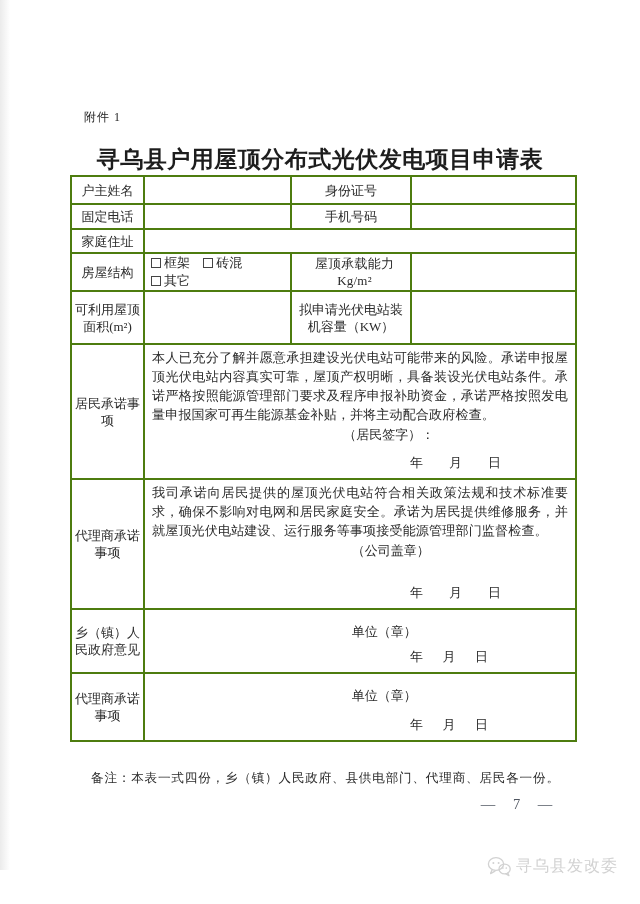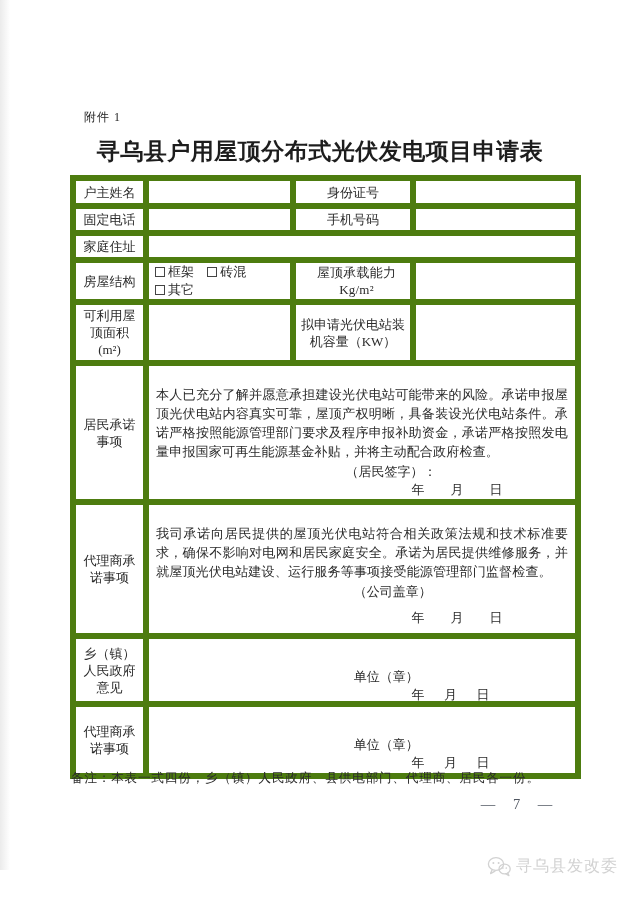--- a/index.html
+++ b/index.html
@@ -13,62 +13,62 @@
   .scan-edge {
     position:absolute; left:0; top:0; width:12px; height:870px;
     background:linear-gradient(to right,#ebebeb 0%,rgba(255,255,255,0) 85%);
     pointer-events:none;
   }
   .attachment {
     position:absolute; left:84px; top:109px;
     font-size:12px; letter-spacing:1px;
   }
   .doc-title {
-    position:absolute; left:0; top:136px; width:640px;
+    position:absolute; left:0; top:144px; width:640px;
     text-align:center; font-size:23px; font-weight:bold; letter-spacing:0.5px;
     color:#1d1d1d;
   }
   table.form {
     position:absolute; left:70px; top:175px; width:505px;
     border-collapse:collapse; table-layout:fixed;
   }
   table.form td {
-    border:6px solid #4d7c0f; font-size:13px; color:#2b2b2b;
+    border:2px solid #4d7c0f; font-size:13px; color:#2b2b2b;
     vertical-align:middle; line-height:17px;
   }
   .lbl { text-align:center; padding:2px 3px; }
   .lbl-sm { font-size:12.4px; }
   .lbl-left { text-align:center; padding-left:7px; font-size:12.4px; letter-spacing:0.2px; }
   tr.r1 { height:28px; } tr.r2 { height:25px;margin-top:32px; } tr.r3 { height:24px; }
   tr.r4 { height:26px; } tr.r5 { height:37px; } tr.r6 { height:53px;padding-left:41px; }
   tr.r7 { height:135px; } tr.r8 { height:130px; } tr.r9 { height:64px; }
   tr.r10 { height:68px; }
   td.content { vertical-align:top; padding:0; }
-  .cell-flex { display:flex; flex-direction:column; padding:19px 7px 3px 7px; }
+  .cell-flex { display:flex; flex-direction:column; padding:3px 7px 3px 7px; }
   .cf-135 { height:133px; } .cf-130 { height:128px;justify-content:center; }
   .cf-64 { height:62px; } .cf-68 { height:66px; }
   .commit-body {
     text-align:justify; line-height:19px; font-size:13.1px;
     letter-spacing:0.1px;
   }
   .sig-line { margin-left:46%; line-height:19px; margin-top:1px; }
   .seal-line { margin-left:48%; line-height:19px; margin-top:1px; }
   .unit-line { margin-left:48%; margin-top:10px; line-height:18px; }
   .date-line {
     margin-top:auto; margin-left:62%; white-space:pre; line-height:18px;
     padding-bottom:3px;
   }
   .chk-line { line-height:18px; padding:0 6px; }
   .chk-box {
     display:inline-block; width:10px; height:10px; border:1px solid #444;
     margin-right:3px; vertical-align:-1px; background:#fff;
   }
   .chk-opt { margin-right:10px; white-space:nowrap; }
   .note {
-    position:absolute; left:71px; top:770px; width:520px;
+    position:absolute; left:91px; top:770px; width:520px;
     font-size:12.6px; letter-spacing:0.8px; color:#2b2b2b;
   }
   .page-number {
     position:absolute; left:455px; top:796px; width:130px; text-align:center;
     font-size:14.5px; letter-spacing:7px; color:#4f5560;
   }
   .footer {
     position:absolute; left:487px; top:856px; display:flex; align-items:center;
     gap:5px; color:#d2d2d2; font-size:16px; letter-spacing:1px;
     font-family:"Liberation Sans","DejaVu Sans",sans-serif;

